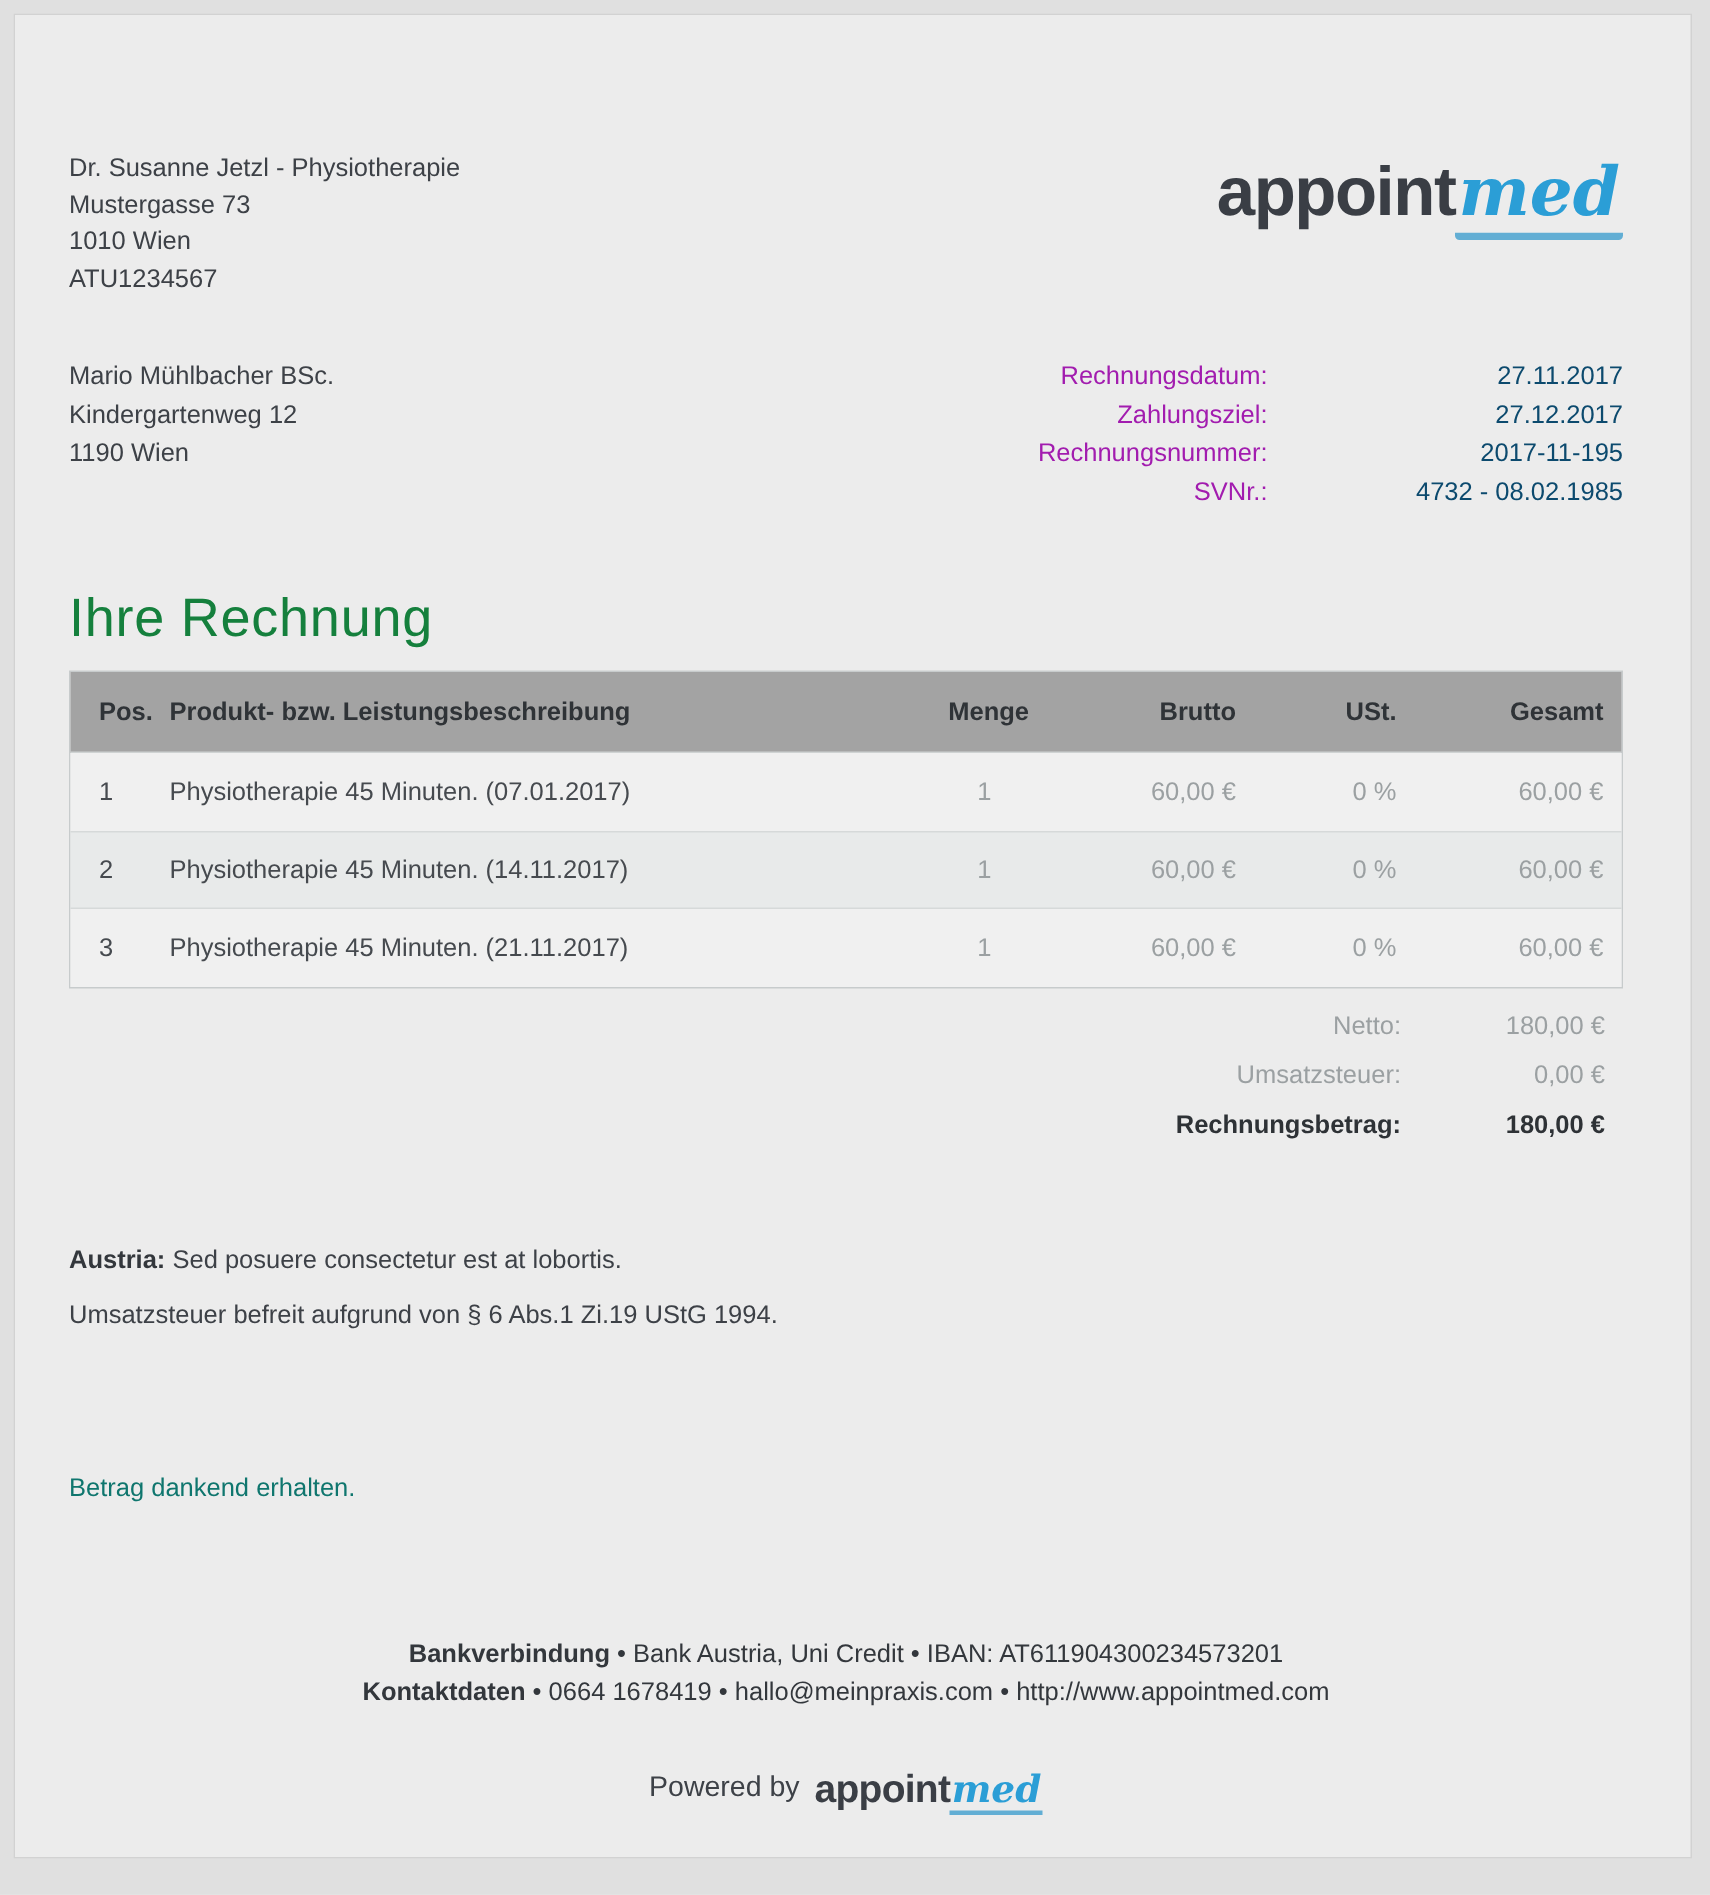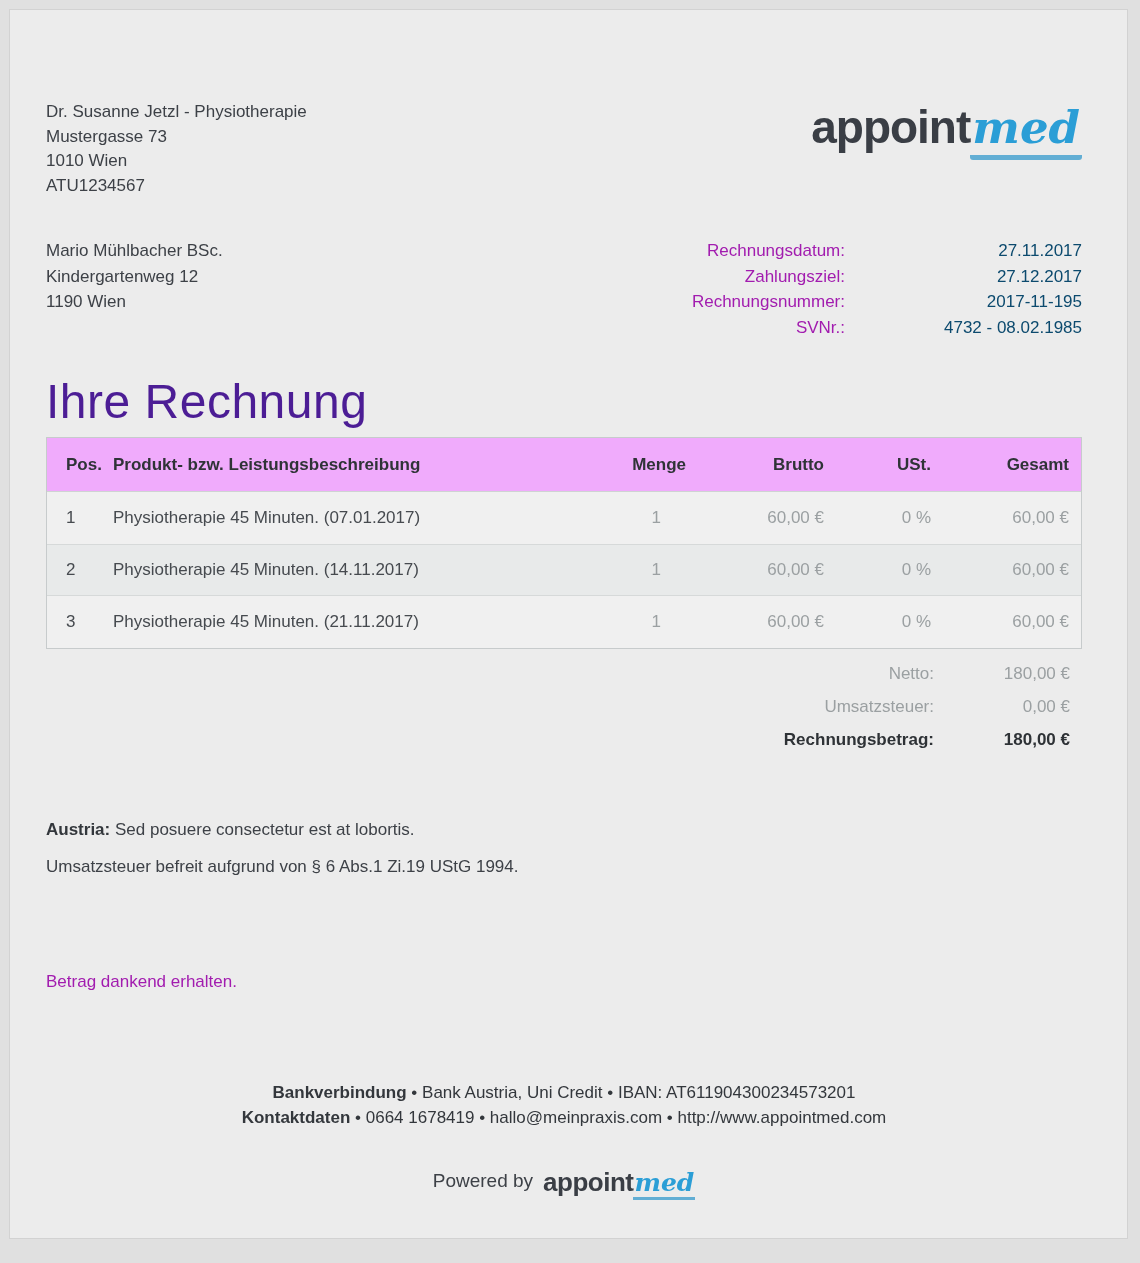--- a/index.html
+++ b/index.html
@@ -60,37 +60,37 @@
     color: #3d4147;
     flex: none;
   }
   .meta { flex: 1; }
   .meta-row { display: flex; font-size: 17px; line-height: 25.5px; }
   .meta-label { flex: 1; text-align: right; color: #a21caf; }
   .meta-value { width: 237px; text-align: right; color: #0c4a6e; }
 
   
   .title {
-    margin-top: 40px;
-    font-size: 48px;
+    margin-top: 50px;
+    font-size: 36px;
     font-weight: 300;
     letter-spacing: 0.5px;
-    color: #4c1d95;
+    color: #15803d;
     line-height: 44px;
   }
 
   
   .inv-table {
     margin-top: 13px;
     width: 100%;
     border: 1px solid #c7cbcc;
   }
   .t-row { display: flex; align-items: center; }
   .t-head {
-    background: #f0abfc;
+    background: #a3a3a3;
     height: 54px;
     font-weight: bold;
     color: #2f3337;
     border-bottom: 1px solid #cfd3d3;
   }
   .t-data { height: 52px; font-size: 17px; }
   .t-data.odd  { background: #f0f0f0; }
   .t-data.even { background: #e8eaea; border-top: 1px solid #d6d9d9; border-bottom: 1px solid #d6d9d9; }
   .t-row { font-size: 17px; }
   .c-pos   { width: 66px;  padding-left: 19px; }
@@ -108,21 +108,21 @@
   .totals-row { display: flex; font-size: 17px; line-height: 33px; }
   .totals-label { flex: 1; text-align: right; color: #9ba0a2; }
   .totals-value { width: 136px; text-align: right; color: #9ba0a2; }
   .totals-row.grand .totals-label,
   .totals-row.grand .totals-value { color: #2e3236; font-weight: bold; }
 
   
   .diagnose { margin-top: 64px; font-size: 17px; color: #3d4147; }
   .diagnose .bold-label { font-weight: bold; color: #33373c; }
   .tax-note { margin-top: 17px; font-size: 17px; color: #3d4147; }
-  .thanks { margin-top: 95px; font-size: 17px; color: #a21caf; }
+  .thanks { margin-top: 95px; font-size: 17px; color: #0f766e; }
 
   
   .footer {
     margin-top: 88px;
     text-align: center;
     font-size: 17px;
     line-height: 25px;
     color: #33373c;
   }
   .footer .bold-label { font-weight: bold; }

